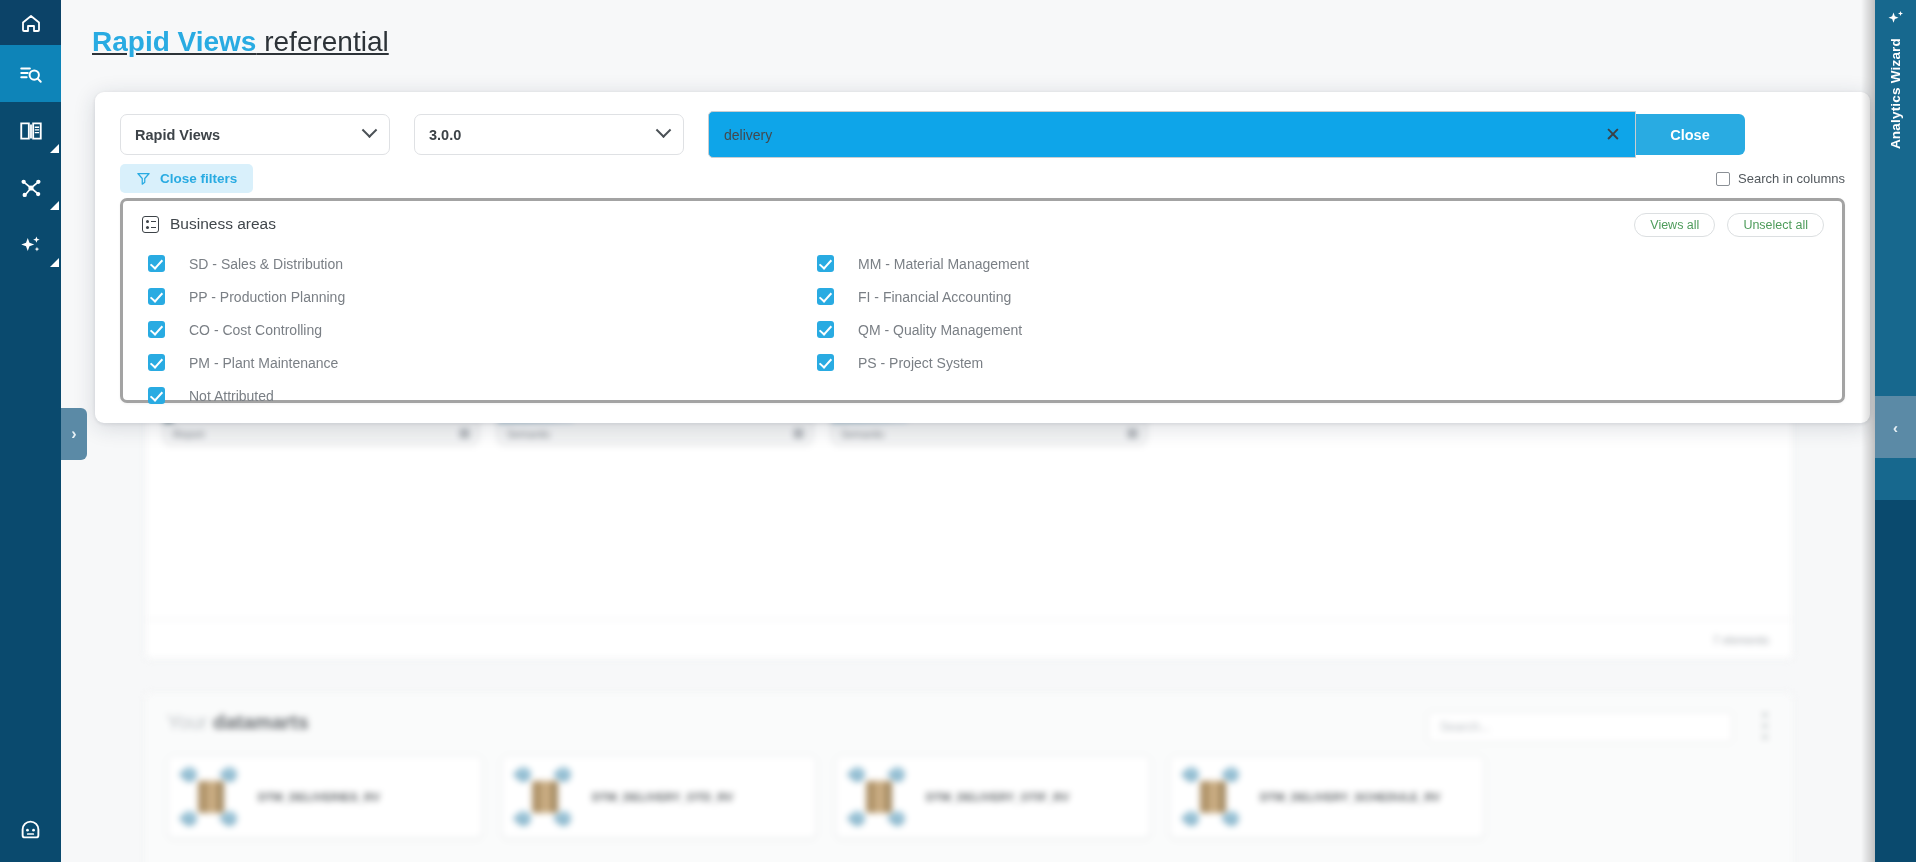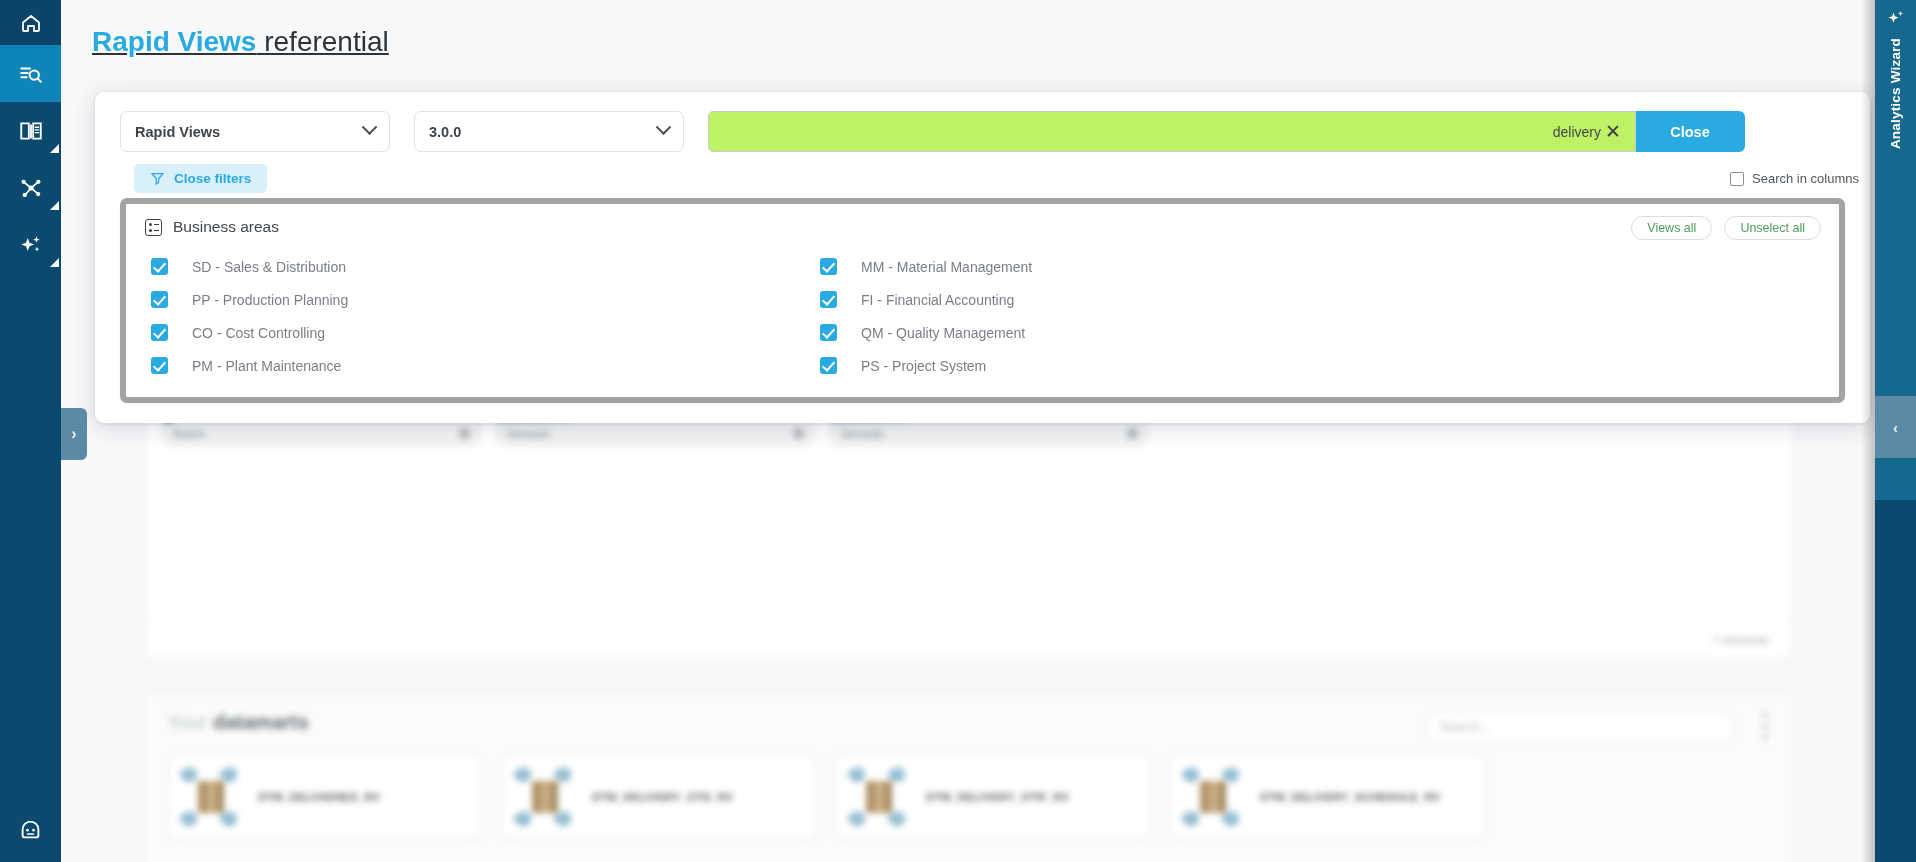--- a/index.html
+++ b/index.html
@@ -265,49 +265,48 @@
     font-size: 14.5px; font-weight: bold; color: #3d4348;
     cursor: pointer;
   }
   .chev {
     width: 11px; height: 11px;
     border-right: 2px solid #4b5156;
     border-bottom: 2px solid #4b5156;
     transform: rotate(45deg) translate(-3px,-3px);
   }
   .searchbox {
-    width: 928px; height: 41px;
+    width: 928px; height: 47px;
     border: 1px solid #c9cdd1;
     border-radius: 5px 0 0 5px;
-    background: #bef264;
+    background: #0ea5e9;
     display: flex; align-items: center;
     padding: 0 10px 0 15px;
     font-size: 14px; color: #43494e;
     position: relative;
-    text-align: right;
   }
   .searchbox .val { flex: 1; }
   .clear-x {
     width: 24px; height: 24px;
     display: flex; align-items: center; justify-content: center;
     font-size: 19px; color: #3b4045; cursor: pointer;
     line-height: 1;
   }
   .search-btn {
     width: 110px; height: 41px;
     margin-left: -1px;
     background: #29abe2;
     border-radius: 0 6px 6px 0;
     display: flex; align-items: center; justify-content: center;
     color: #ffffff; font-size: 14.5px; font-weight: bold;
     cursor: pointer;
   }
 
   .row-filters {
-    position: absolute; left: 39px; top: 72px;
+    position: absolute; left: 25px; top: 72px;
     width: 1725px;
     display: flex; align-items: center; justify-content: space-between;
   }
   .close-filters {
     height: 29px;
     background: #d9f0fb;
     border-radius: 5px;
     display: flex; align-items: center; gap: 9px;
     padding: 0 16px;
     color: #29abe2; font-size: 13.5px; font-weight: bold;
@@ -319,21 +318,21 @@
     border: 1.5px solid #8b9096;
     border-radius: 2px;
     background: #ffffff;
   }
   .cb-text { font-size: 13px; color: #52585d; }
 
   .filter-card {
     position: absolute; left: 25px; top: 106px;
     width: 1725px; height: 205px;
     background: #ffffff;
-    border: 6px solid #a3a3a3;
+    border: 3px solid #a3a3a3;
     border-radius: 7px;
     box-shadow: 0 1px 3px rgba(0,0,0,.05);
   }
   .fc-head {
     position: absolute; left: 19px; top: 14px;
     display: flex; align-items: center; gap: 11px;
   }
   .fc-icon {
     width: 17px; height: 17px;
     border: 1.6px solid #3d4348;
@@ -581,20 +580,24 @@
             <span class="box"></span>
             <span class="lbl">PP - Production Planning</span>
           </div>
           <div class="opt">
             <span class="box"></span>
             <span class="lbl">CO - Cost Controlling</span>
           </div>
           <div class="opt">
             <span class="box"></span>
             <span class="lbl">PM - Plant Maintenance</span>
+          </div>
+          <div class="opt">
+            <span class="box"></span>
+            <span class="lbl">Not Attributed</span>
           </div>
         </div>
 
         <div class="fc-col right" style="position:absolute;left:694px;top:0;width:50%;padding-left:0;">
           <div class="opt">
             <span class="box"></span>
             <span class="lbl">MM - Material Management</span>
           </div>
           <div class="opt">
             <span class="box"></span>

